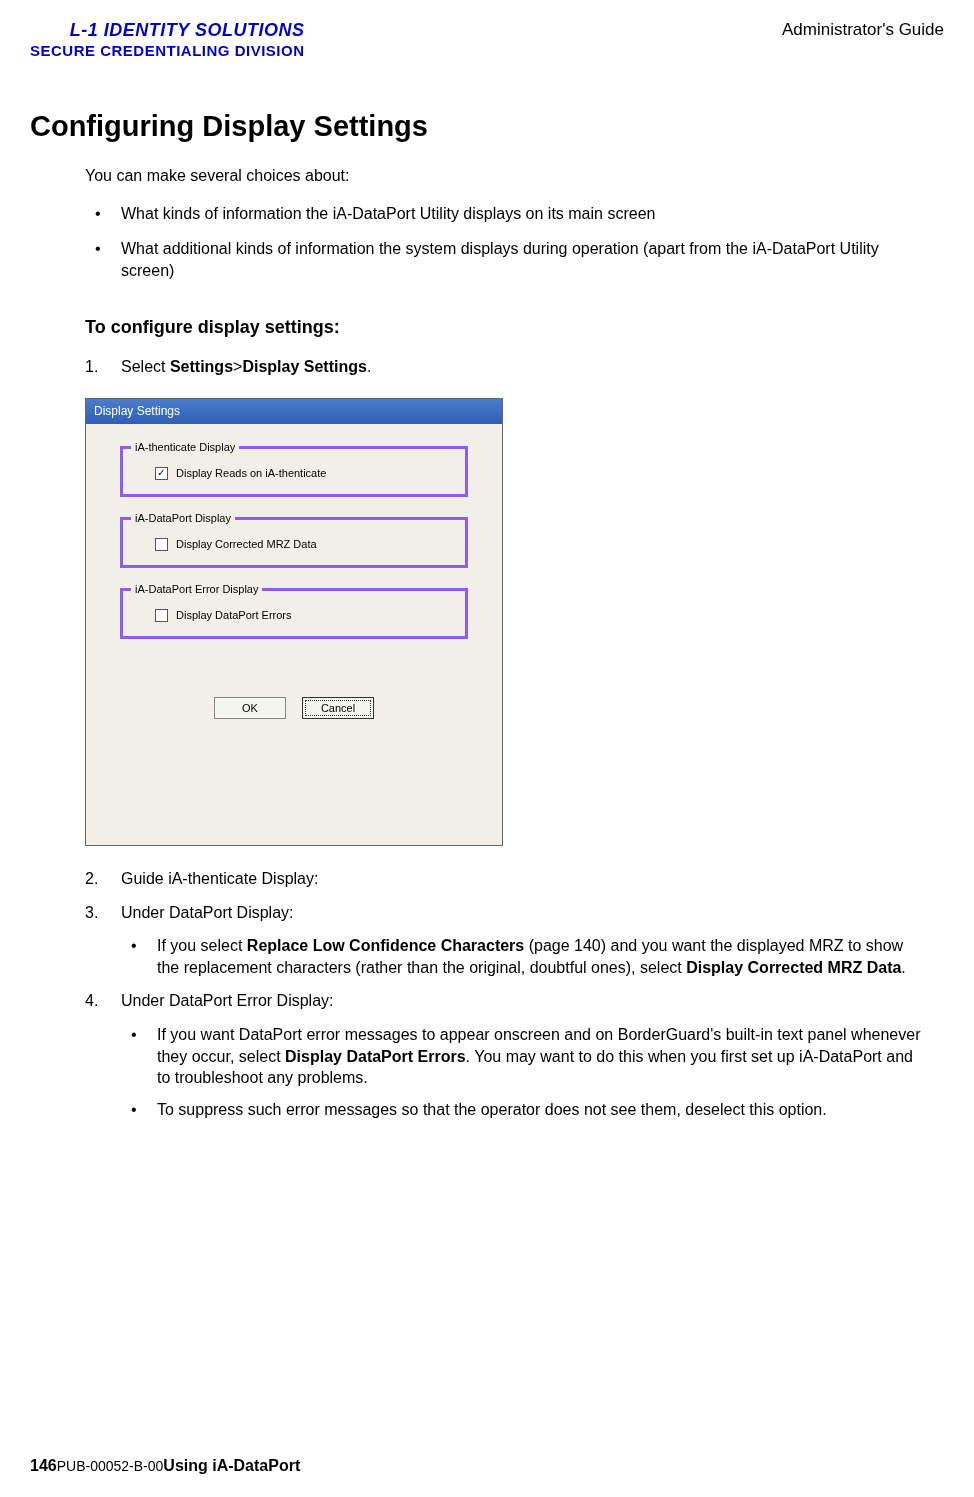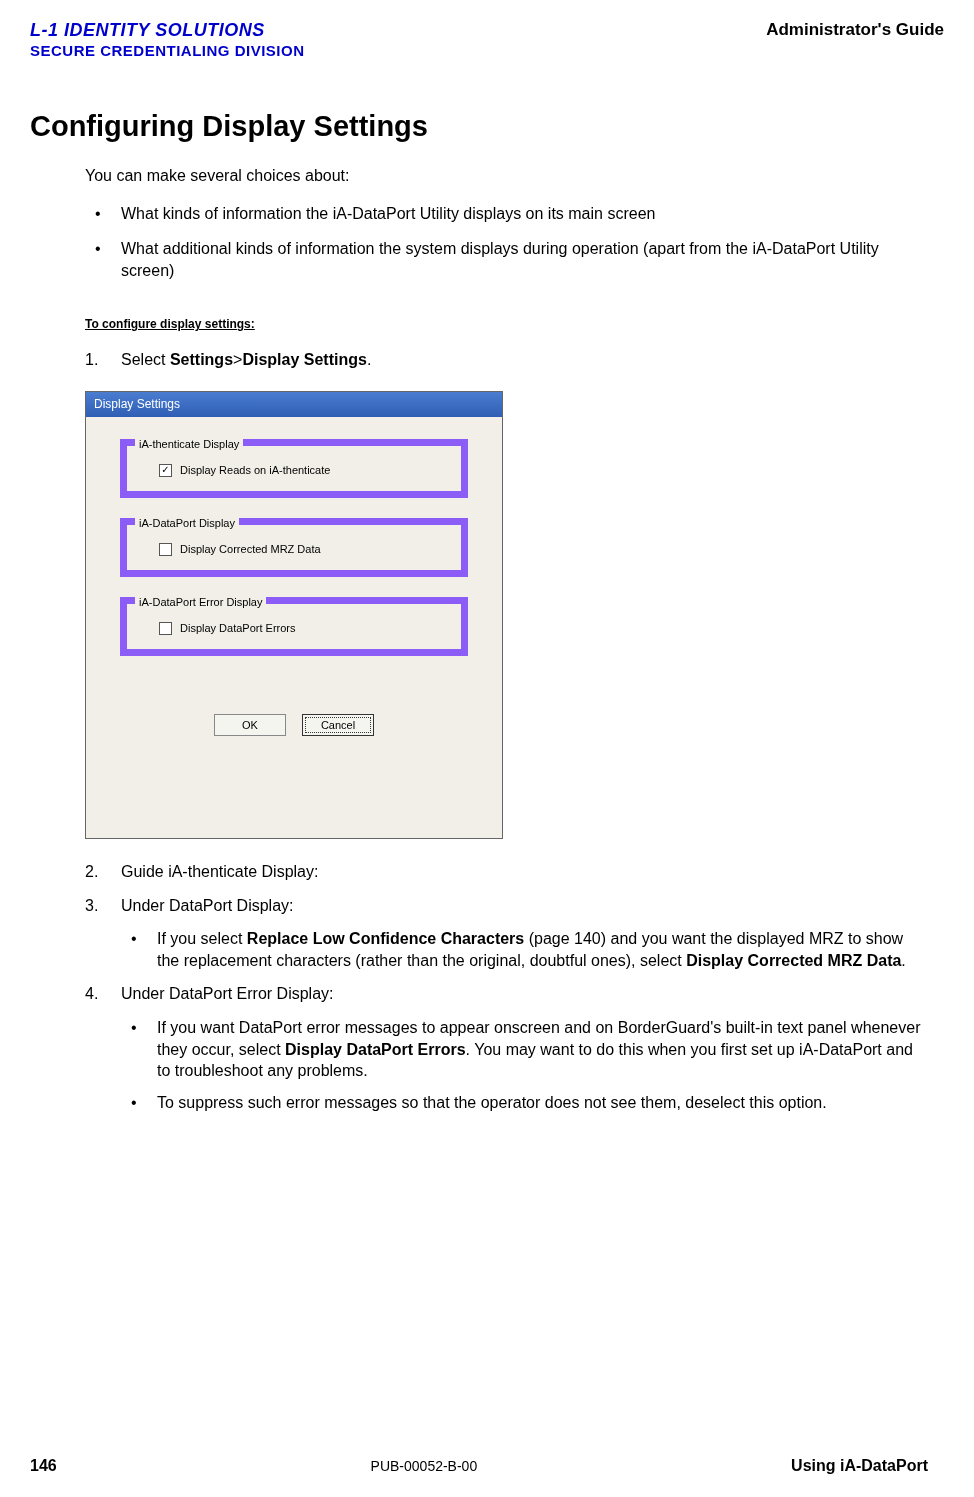--- a/index.html
+++ b/index.html
@@ -1,46 +1,46 @@
 <!DOCTYPE html>
 <html><head>
   <meta charset="utf-8">
   <style>
     * { margin: 0; padding: 0; box-sizing: border-box; }
     body { font-family: Arial, Helvetica, sans-serif; width: 974px; height: 1497px; background: #fff; color: #000; position: relative; padding: 20px 30px; }
     .header { display: flex; justify-content: space-between; align-items: flex-start; margin-bottom: 50px; }
-    .logo { line-height: 1.2; }
+    .logo { line-height: 1.2; text-align: right; }
     .logo-line1 { color: #0000cc; font-weight: bold; font-size: 18px; font-style: italic; letter-spacing: 0.5px; }
     .logo-line2 { color: #0000cc; font-weight: bold; font-size: 15px; letter-spacing: 0.5px; }
-    .header-right { font-weight: bold; font-size: 17px; }
+    .header-right { font-weight: normal; font-size: 17px; }
     h1 { font-size: 29px; font-weight: bold; margin-bottom: 24px; }
     .content { margin-left: 55px; margin-right: 20px; }
     .intro { font-size: 16px; margin-bottom: 18px; }
     .bullet-list { list-style: none; margin-bottom: 36px; }
     .bullet-list > li { position: relative; padding-left: 36px; margin-bottom: 14px; font-size: 16px; line-height: 1.35; }
     .bullet-list > li::before { content: "•"; position: absolute; left: 10px; font-size: 16px; }
-    h2 { font-size: 12px; font-weight: bold; margin-bottom: 18px; text-decoration: underline; }
+    h2 { font-size: 18px; font-weight: bold; margin-bottom: 18px; }
     .num-list { list-style: none; margin-bottom: 20px; }
     .num-list > li { position: relative; padding-left: 36px; margin-bottom: 12px; font-size: 16px; line-height: 1.35; }
     .num-list > li > .num { position: absolute; left: 0; }
     .sub-bullets { list-style: none; margin-top: 12px; }
     .sub-bullets > li { position: relative; padding-left: 36px; margin-bottom: 10px; font-size: 16px; line-height: 1.35; }
     .sub-bullets > li::before { content: "•"; position: absolute; left: 10px; font-size: 16px; }
     .bold { font-weight: bold; }
     .dialog-img { width: 418px; height: 448px; border: 1px solid #666; margin-bottom: 22px; background: #f1efe7; position: relative; }
     .titlebar { height: 25px; background: linear-gradient(to bottom, #4a7cd0, #2e5fb5); color: #fff; font-size: 12px; padding: 5px 8px; font-family: Tahoma, sans-serif; }
     .dialog-body { padding: 22px 34px 10px; }
-    .fieldset { border: 7px solid #8b5cf6; position: relative; margin-bottom: 20px; padding: 18px 16px 14px; font-family: Tahoma, sans-serif; font-size: 11px; }
+    .fieldset { border: 3px solid #8b5cf6; position: relative; margin-bottom: 20px; padding: 18px 16px 14px; font-family: Tahoma, sans-serif; font-size: 11px; }
     .legend { position: absolute; top: -8px; left: 8px; background: #f1efe7; padding: 0 4px; }
     .cb-row { display: flex; align-items: center; gap: 8px; margin-left: 16px; }
     .cb { width: 13px; height: 13px; border: 1px solid #555; background: #fff; display: inline-flex; align-items: center; justify-content: center; font-size: 10px; line-height: 1; }
     .btn-row { display: flex; gap: 16px; justify-content: center; margin-top: 58px; }
     .dlg-btn { width: 72px; height: 22px; border: 1px solid #888; background: #f5f5f0; font-size: 11px; font-family: Tahoma, sans-serif; cursor: pointer; }
     .dlg-btn.focused { border: 1px solid #333; outline: 1px dotted #333; outline-offset: -4px; }
-    .footer { position: absolute; bottom: 22px; left: 0; right: 16px; display: flex; justify-content: space-between; align-items: center; padding: 0 30px; font-size: 16px; }
+    .footer { position: absolute; bottom: 22px; left: 0; right: 16px; display: flex; align-items: center; padding: 0 30px; font-size: 16px; }
     .footer-left { font-weight: bold; }
     .footer-center { font-weight: normal; font-size: 14px; }
     .footer-right { font-weight: bold; }
   </style>
 </head>
 <body>
 
 <div class="header">
   <div class="logo">
     <div class="logo-line1">L-1 IDENTITY SOLUTIONS</div>

